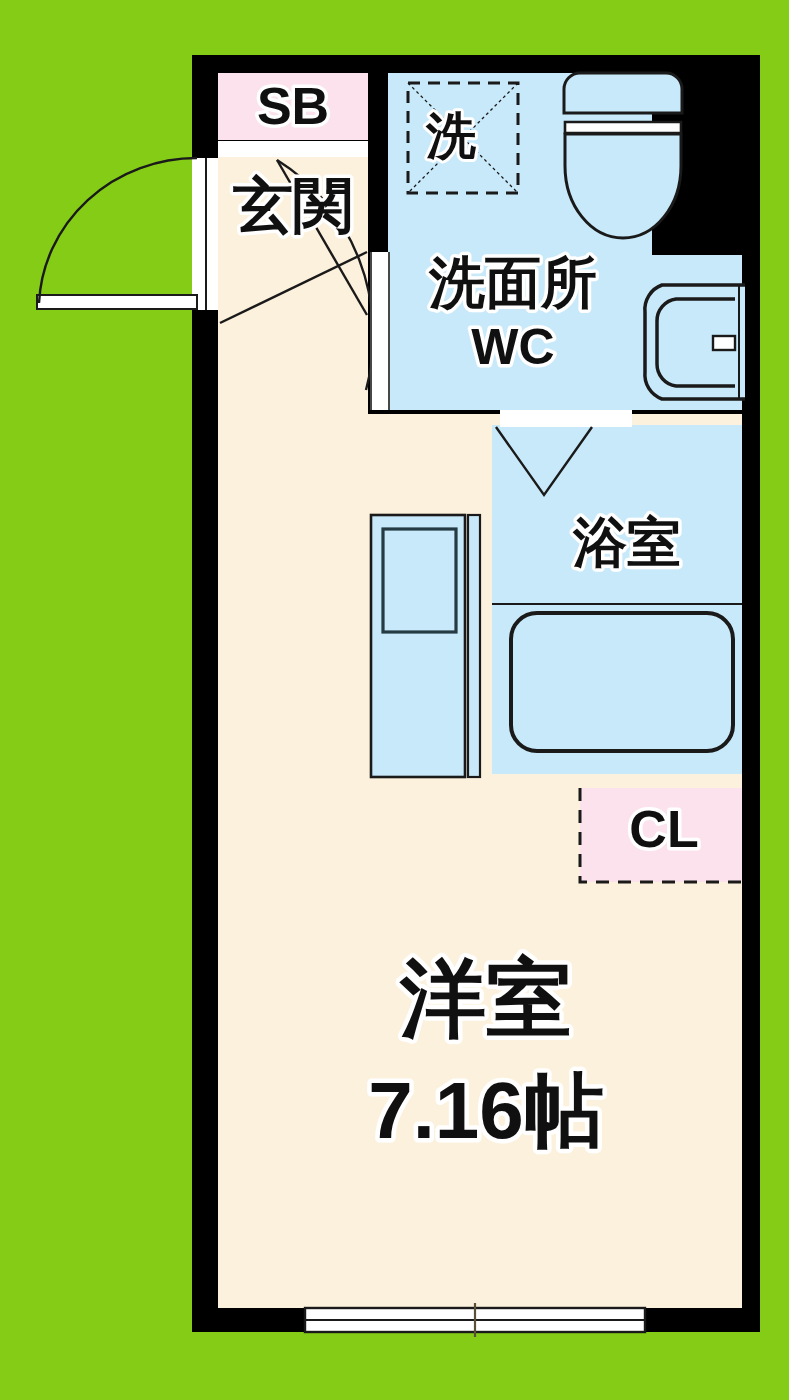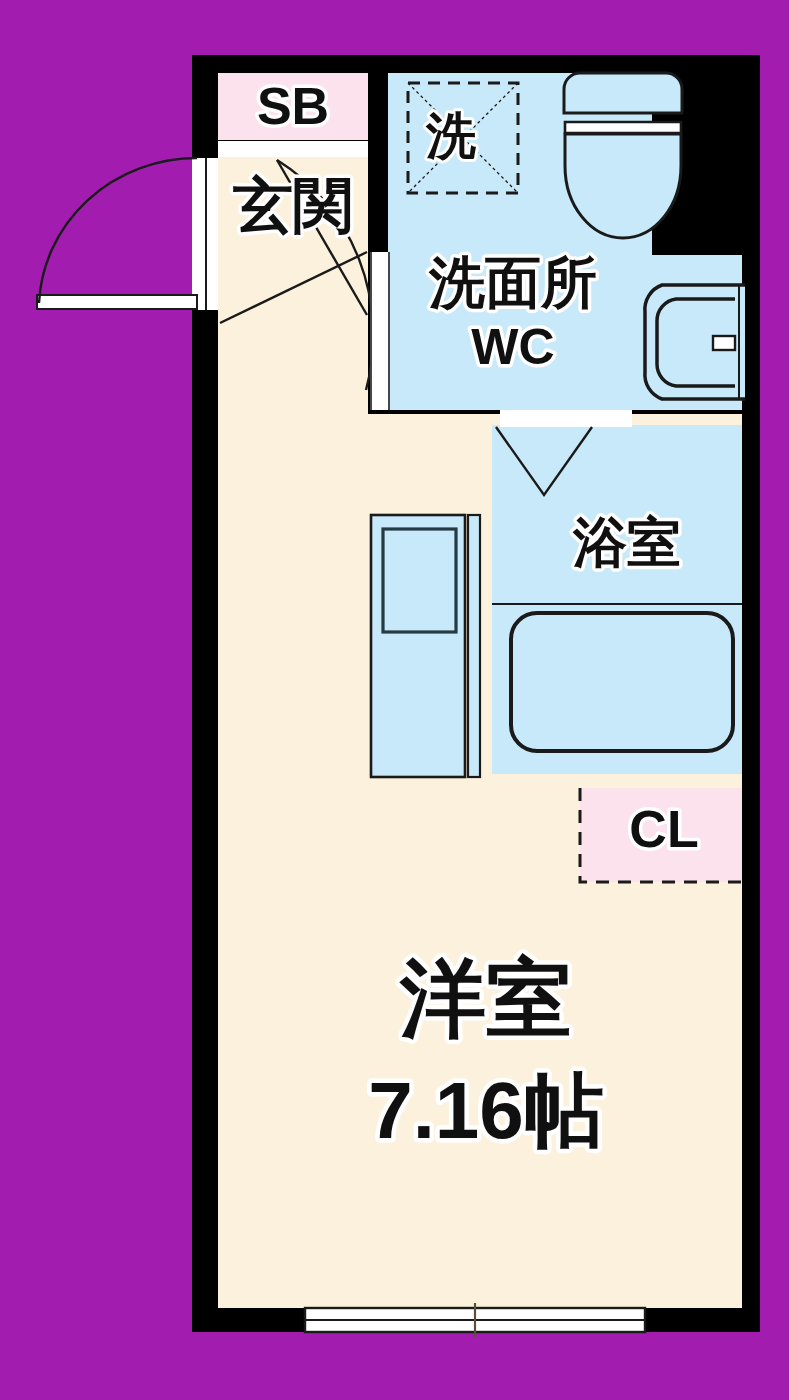--- a/index.html
+++ b/index.html
@@ -10,21 +10,21 @@
   body {
     width: 789px;
     height: 1400px;
     overflow: hidden;
     font-family: "Liberation Sans", "DejaVu Sans", sans-serif;
   }
   #floorplan-root {
     position: relative;
     width: 789px;
     height: 1400px;
-    background: #a21caf;
+    background: #84cc16;
   }
   svg#plan {
     display: block;
     width: 789px;
     height: 1400px;
   }
   .room-label {
     font-family: "Liberation Sans", "DejaVu Sans", sans-serif;
     font-weight: bold;
     fill: #101010;

